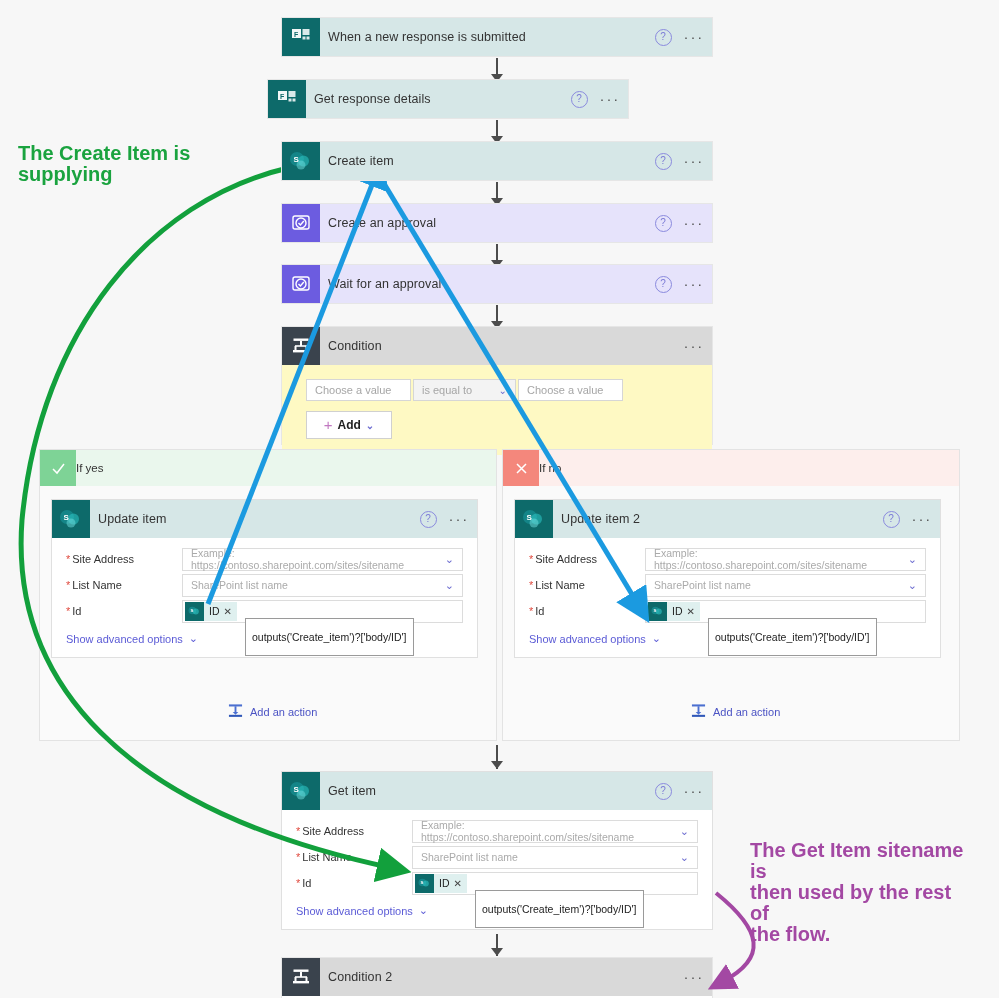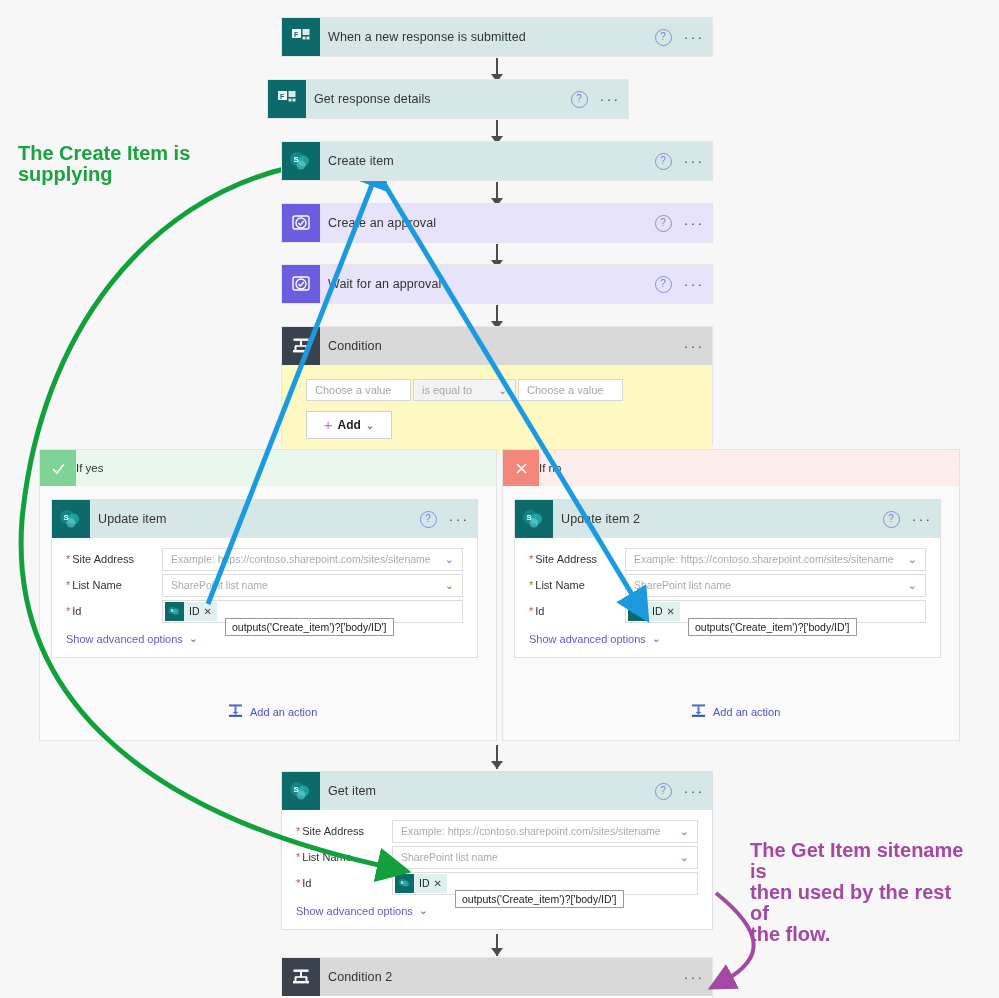--- a/index.html
+++ b/index.html
@@ -55,35 +55,35 @@
               font-size:17px;color:#fff;}
   .yes-head{background:#eaf7ed;}
   .yes-ico{background:#7ed396;}
   .no-head{background:#fdeeec;}
   .no-ico{background:#f4877c;}
   .branch-label{font-size:11.5px;color:#333;}
 
   
   .act{position:absolute;background:#fff;box-shadow:0 0 0 1px #e0e0e0;}
   .act-body{padding:8px 14px 10px 14px;}
-  .prow{display:flex;align-items:center;height:26px;}
+  .prow{display:flex;align-items:center;height:26px;gap:20px;}
   .plabel{width:96px;font-size:11px;color:#333;}
   .req{color:#e04a3f;font-size:11px;margin-right:2px;}
   .pinput{flex:1;height:23px;border:1px solid #dcdcdc;background:#fff;display:flex;
           align-items:center;padding:0 8px;font-size:10.5px;color:#aaa;box-sizing:border-box;
           justify-content:space-between;}
   .pinput .chev2{color:#6b6bd0;font-size:11px;}
   .tokenwrap{flex:1;height:23px;border:1px solid #dcdcdc;background:#fff;display:flex;
              align-items:center;padding:0 2px;box-sizing:border-box;position:relative;}
   .token{display:flex;align-items:center;height:19px;background:#dff0ef;}
   .token-ico{width:19px;height:19px;background:#0d6a6a;display:flex;align-items:center;justify-content:center;}
   .token-txt{font-size:10.5px;color:#222;padding:0 4px 0 5px;}
   .token-x{font-size:10px;color:#444;padding-right:5px;}
   .tooltip{position:absolute;background:#fff;border:1px solid #9a9a9a;font-size:10.5px;
-           color:#222;padding:2px 6px;white-space:nowrap;z-index:30;}
+           color:#222;padding:12px 6px;white-space:nowrap;z-index:30;}
   .adv{font-size:11px;color:#5b5bd6;margin-top:8px;display:flex;align-items:center;gap:6px;}
   .addaction{position:absolute;display:flex;align-items:center;gap:7px;font-size:11px;color:#4b53c4;}
 
   
   .anno{position:absolute;font-weight:bold;font-size:20px;line-height:21px;}
   .anno-green{color:#1aa33f;}
   .anno-purple{color:#a348a3;}
 
   .sp-ico svg, .forms-ico svg, .appr-ico svg, .cond-ico svg{display:block;}
 </style>

